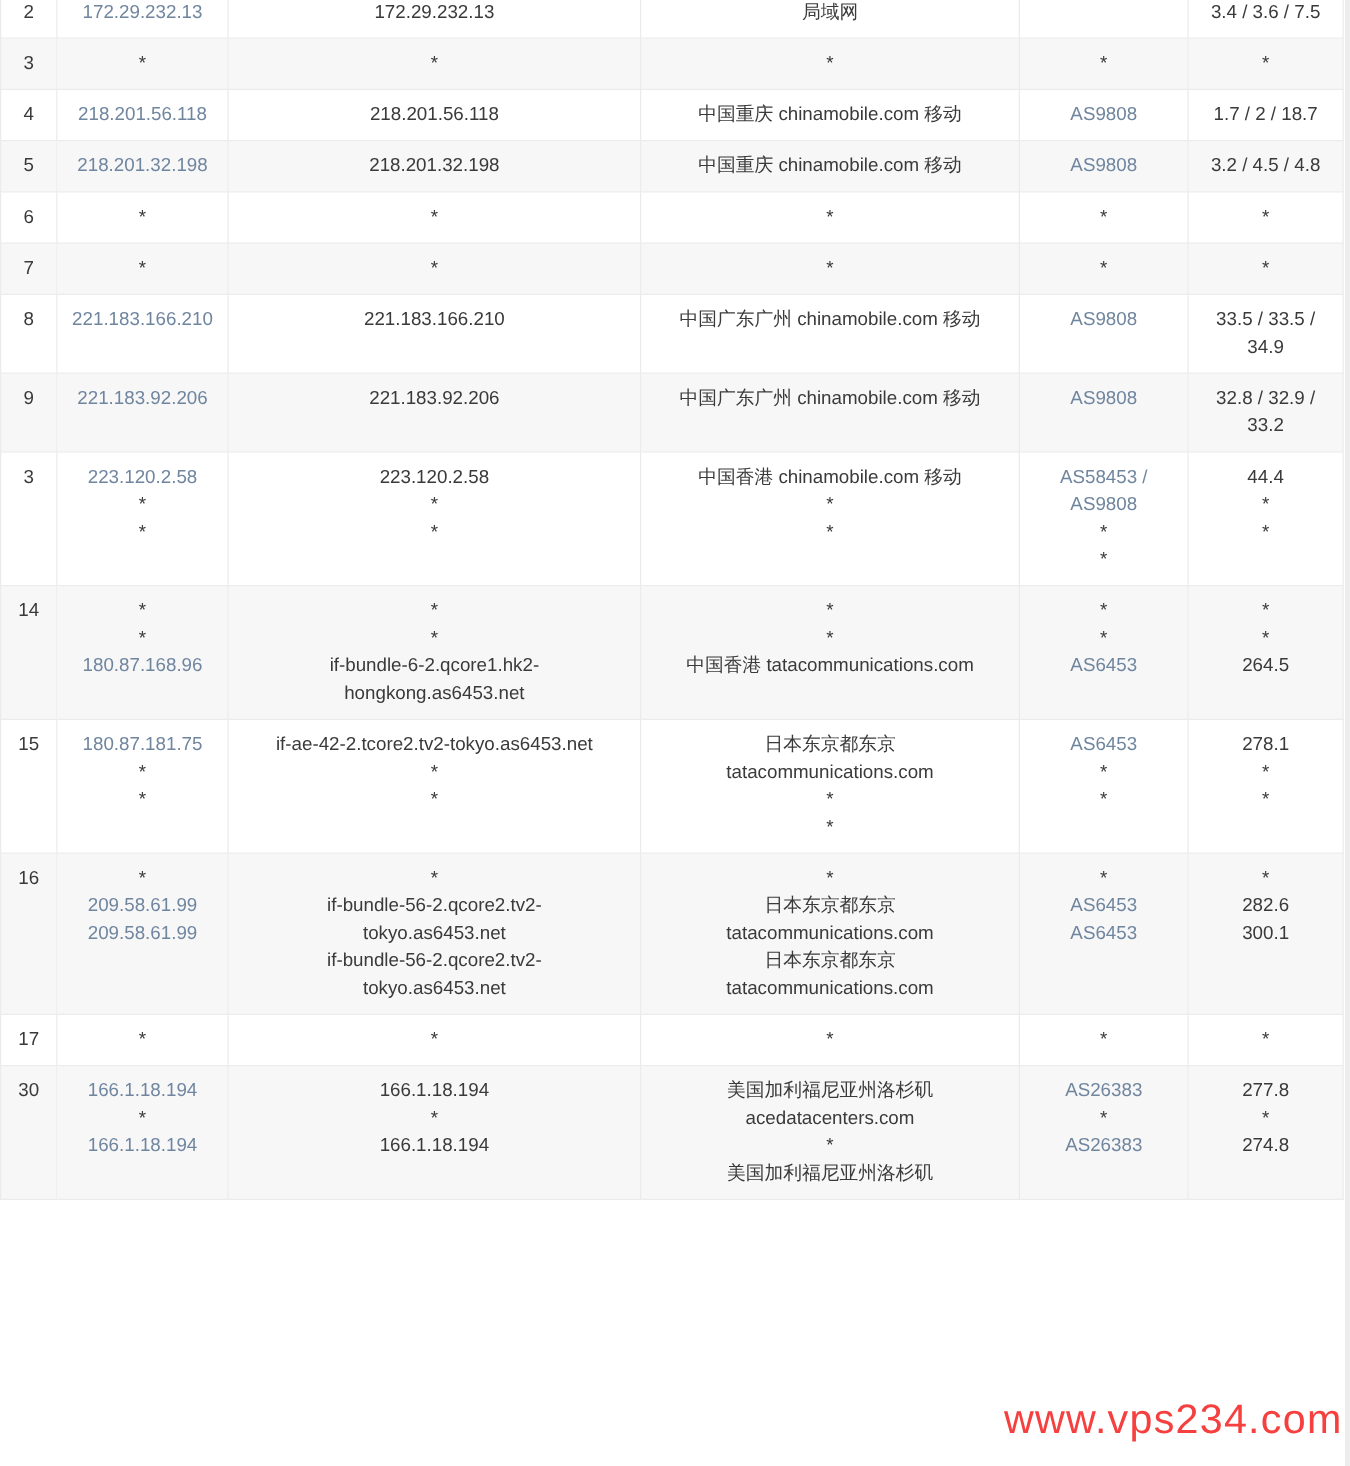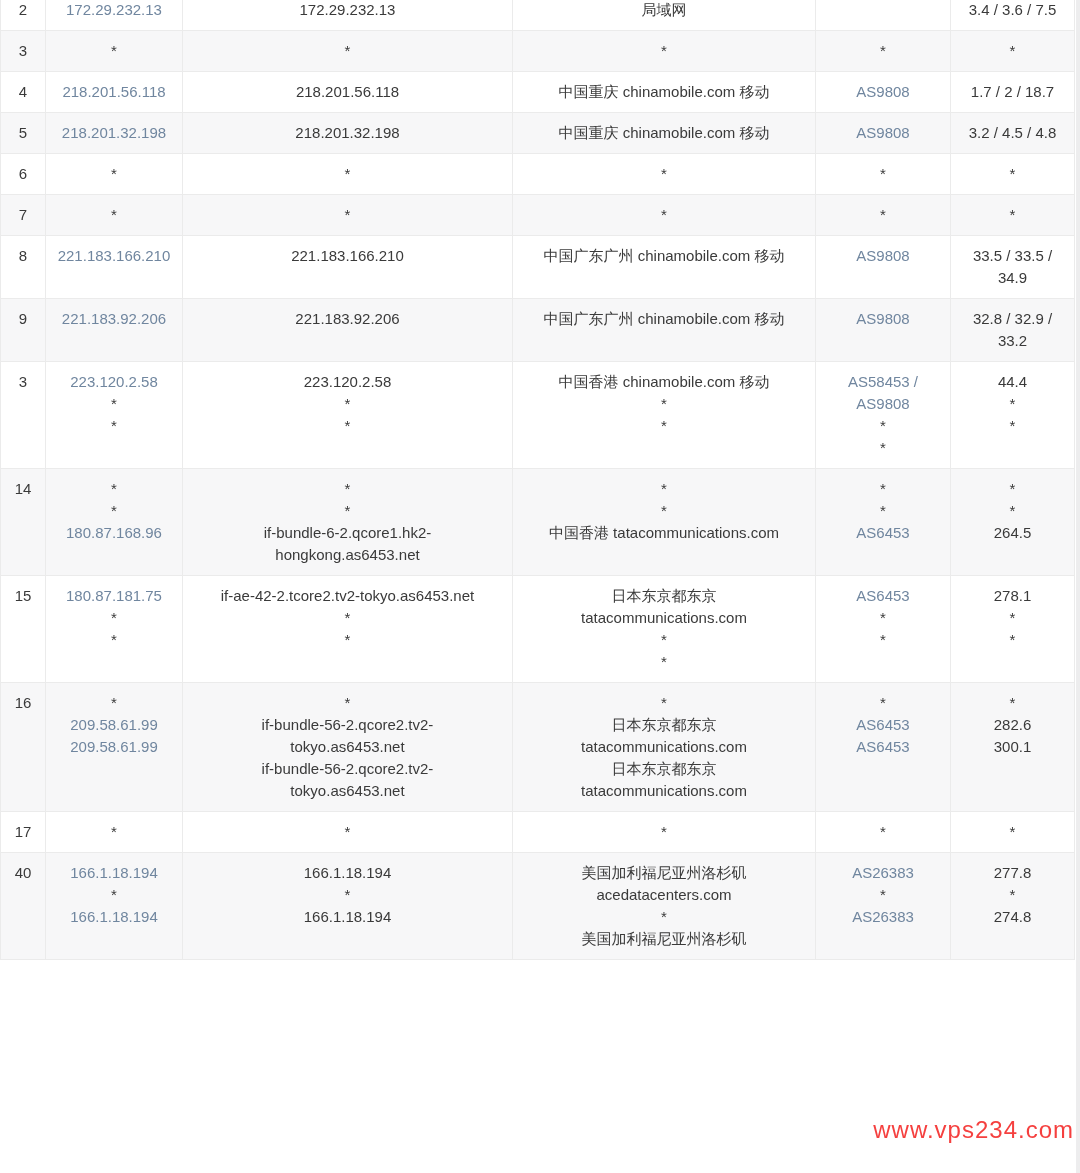--- a/index.html
+++ b/index.html
@@ -45,21 +45,21 @@
     color: #70869f;
     cursor: pointer;
   }
   .hop {
     color: #3a3a3a;
   }
   .watermark {
     position: absolute;
     top: 1116px;
     right: 6px;
-    font-size: 24px;
+    font-size: 33px;
     letter-spacing: 1px;
     color: #f5403f;
     z-index: 5;
     white-space: nowrap;
   }
   .edge-strip {
     position: absolute;
     top: 0;
     right: 0;
     width: 4px;
@@ -384,21 +384,21 @@
           </td>
           <td>
             <div class="line">*</div>
           </td>
           <td>
             <div class="line">*</div>
           </td>
         </tr>
         <tr>
           <td>
-            <div class="line hop">40</div>
+            <div class="line hop">30</div>
           </td>
           <td>
             <div class="line link">166.1.18.194</div>
             <div class="line">*</div>
             <div class="line link">166.1.18.194</div>
           </td>
           <td>
             <div class="line">166.1.18.194</div>
             <div class="line">*</div>
             <div class="line">166.1.18.194</div>

